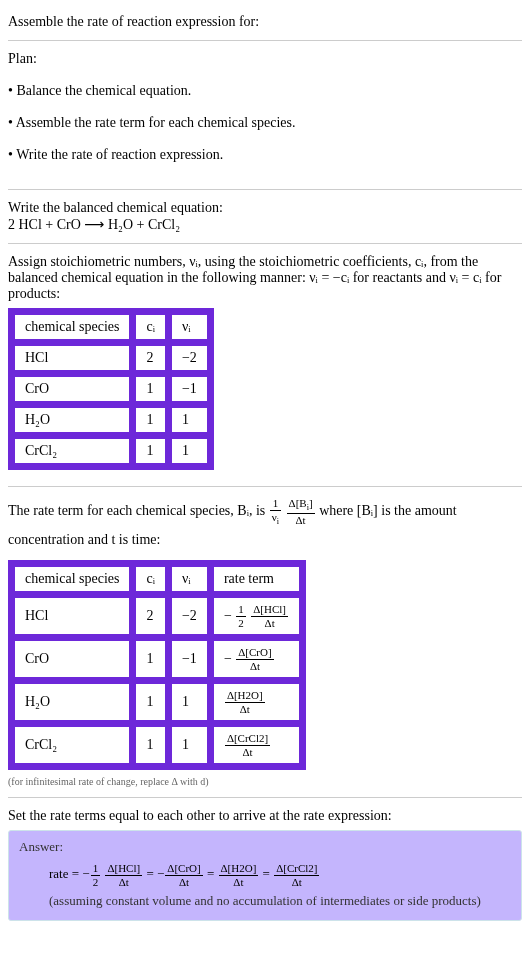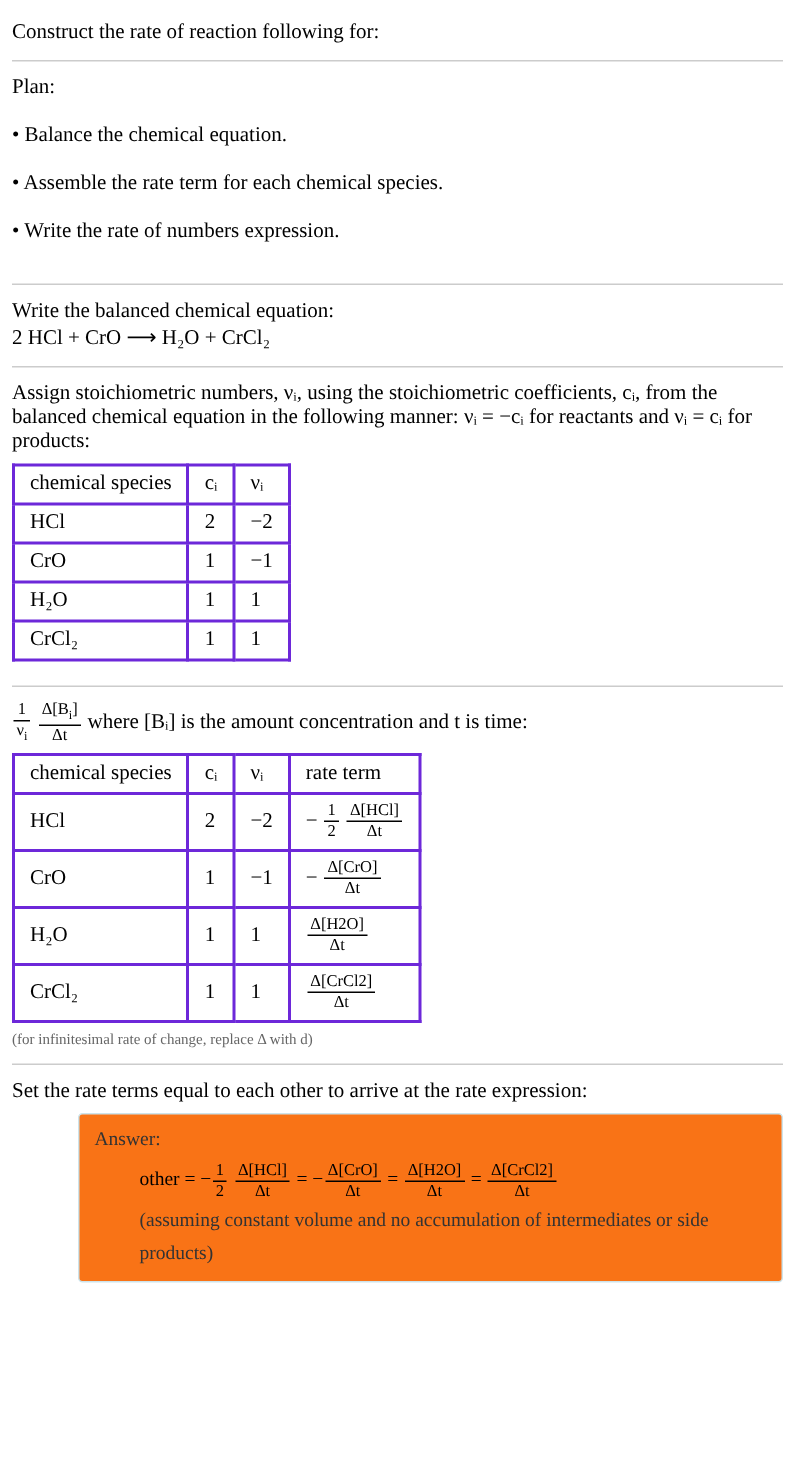--- a/index.html
+++ b/index.html
@@ -18,44 +18,43 @@
   hr {
     border: none;
     border-top: 1px solid #ccc;
     margin: 4px 0;
   }
   table {
     border-collapse: collapse;
     margin: 6px 0;
   }
   th, td {
-    border: 2px solid #6d28d9;
+    border: 7px solid #6d28d9;
     padding: 4px 10px;
     text-align: left;
     font-weight: normal;
   }
   th {
     background: #fff;
   }
   .sub {
     font-size: 0.75em;
     vertical-align: sub;
   }
   .note {
     font-size: 10px;
     color: #666;
     margin-top: 2px;
   }
   .answer-box {
-    background: #f97316;
+    background: #c4b5fd;
     border: 1px solid #cde3ea;
     border-radius: 3px;
     padding: 8px 10px;
     margin-top: 6px;
-    margin-left: 44px;
   }
   .answer-label {
     font-size: 13px;
     color: #333;
     margin-bottom: 6px;
   }
   .indent {
     padding-left: 30px;
     font-size: 13px;
     line-height: 1.7;
@@ -82,29 +81,29 @@
   }
   .bullet {
     margin: 16px 0;
   }
   .math-i { }
 </style>
 </head>
 <body>
 
 <div class="section">
-  <div>Construct the rate of reaction following for:</div>
+  <div>Assemble the rate of reaction expression for:</div>
 </div>
 <hr>
 
 <div class="section">
   <div>Plan:</div>
   <div class="bullet">• <span>Balance the chemical equation.</span></div>
   <div class="bullet">• <span>Assemble the rate term for each chemical species.</span></div>
-  <div class="bullet">• <span>Write the rate of numbers expression.</span></div>
+  <div class="bullet">• <span>Write the rate of reaction expression.</span></div>
 </div>
 <hr>
 
 <div class="section">
   <div>Write the balanced chemical equation:</div>
   <div>2 HCl + CrO  ⟶  H₂O + CrCl₂</div>
 </div>
 <hr>
 
 <div class="section">
@@ -136,20 +135,21 @@
           <td>1</td>
           <td>1</td>
         </tr>
   </tbody>
     </table>
 </div>
 <hr>
 
 <div class="section">
   <div class="eq-line">
+    <span>The rate term for each chemical species, Bᵢ, is </span>
     <span class="frac"><span class="num">1</span><span class="den"><span class="math-i">ν<span class="sub">i</span></span></span></span>
     <span class="frac"><span class="num">Δ[B<span class="sub">i</span>]</span><span class="den">Δ<span class="math-i">t</span></span></span>
     <span> where [Bᵢ] is the amount concentration and t is time:</span>
   </div>
   <table>
     <tbody>
         <tr>
       <th>chemical species</th>
       <th><span class="math-i">cᵢ</span></th>
       <th><span class="math-i">νᵢ</span></th>
@@ -194,21 +194,21 @@
     </table>
   <div class="note">(for infinitesimal rate of change, replace Δ with d)</div>
 </div>
 <hr>
 
 <div class="section">
   <div>Set the rate terms equal to each other to arrive at the rate expression:</div>
   <div class="answer-box">
     <div class="answer-label">Answer:</div>
     <div class="indent eq-line">
-      <span>other = </span>
+      <span>rate = </span>
       −<span class="frac"><span class="num">1</span><span class="den">2</span></span>
       <span class="frac"><span class="num">Δ[HCl]</span><span class="den">Δ<span class="math-i">t</span></span></span>
       = −<span class="frac"><span class="num">Δ[CrO]</span><span class="den">Δ<span class="math-i">t</span></span></span>
       = <span class="frac"><span class="num">Δ[H2O]</span><span class="den">Δ<span class="math-i">t</span></span></span>
       = <span class="frac"><span class="num">Δ[CrCl2]</span><span class="den">Δ<span class="math-i">t</span></span></span>
     </div>
     <div class="indent note" style="color:#333;">(assuming constant volume and no accumulation of intermediates or side products)</div>
   </div>
 </div>
 

